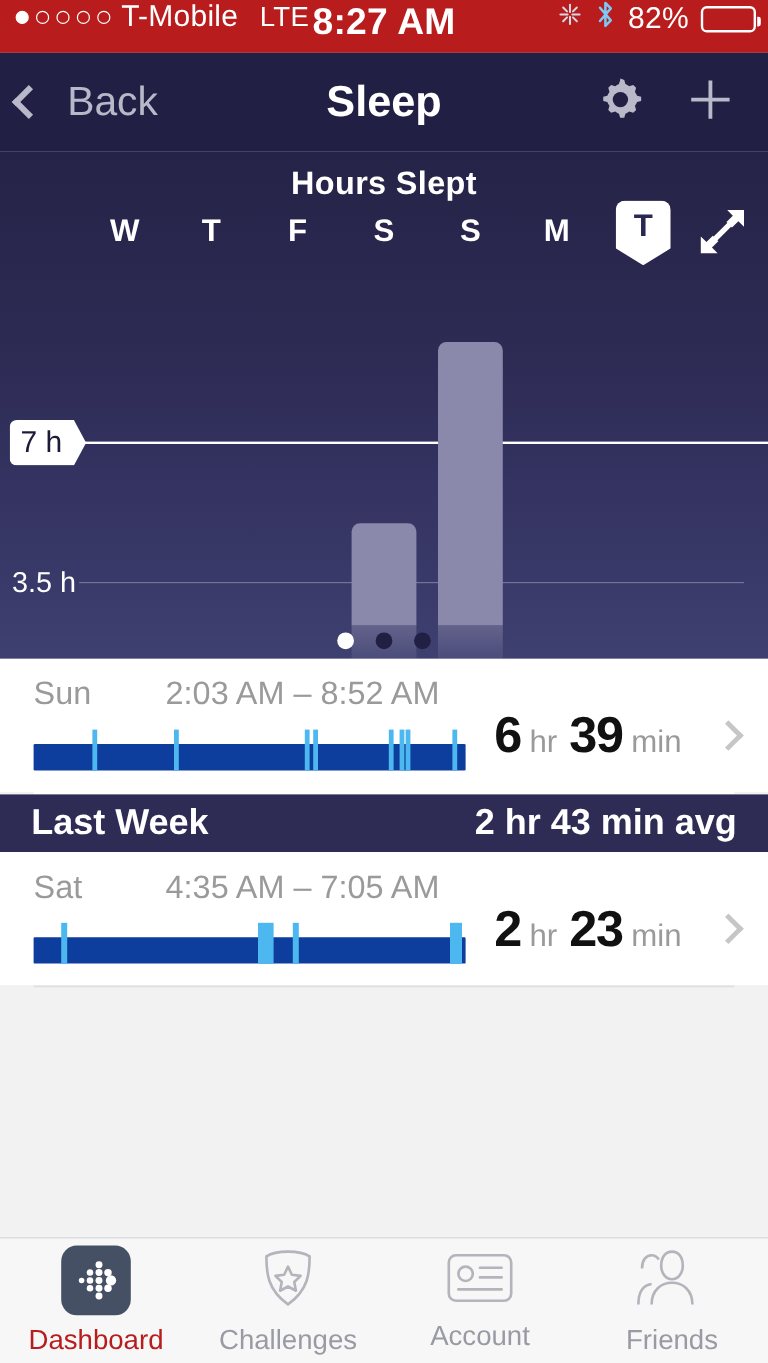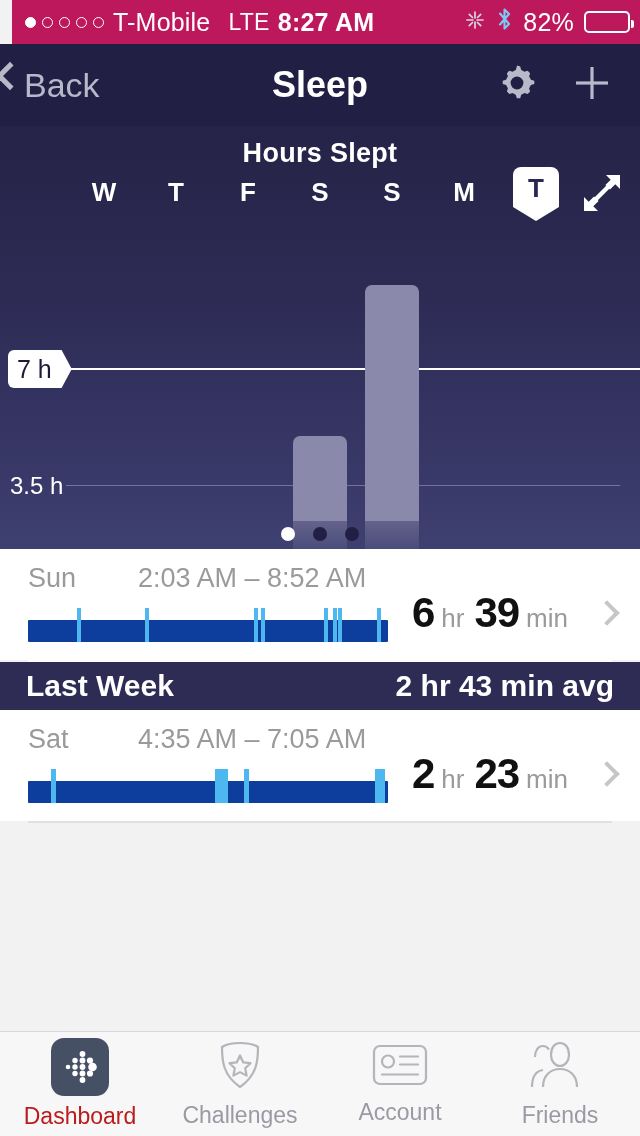--- a/index.html
+++ b/index.html
@@ -6,33 +6,33 @@
   html,body { width:640px; height:1136px; }
   body {
     font-family:"Liberation Sans", sans-serif;
     background:#f2f2f2;
     overflow:hidden;
     position:relative;
   }
 
   
   .statusbar{
-    height:44px; background:#be185d; color:#fff;
-    display:flex; align-items:center; position:relative;
-    font-size:25px; letter-spacing:.2px;margin-left:12px;
+    height:44px; background:#b91c1c; color:#fff;
+    display:flex; align-items:flex-start; position:relative;
+    font-size:25px; letter-spacing:.2px;
   }
   .sb-left{ display:flex; align-items:center; gap:9px; padding-left:13px; }
   .dots{ display:flex; gap:6px; align-items:center; }
   .dot{ width:11px; height:11px; border-radius:50%; border:1.6px solid #fff; }
   .dot.filled{ background:#fff; }
   .carrier{ font-size:25px; }
   .lte{ font-size:23px; margin-left:9px; }
   .sb-center{
     position:absolute; left:0; right:0; text-align:center;
-    font-size:25px; font-weight:bold;
+    font-size:31px; font-weight:bold;
   }
   .sb-right{
     margin-left:auto; display:flex; align-items:center;
     gap:10px; padding-right:10px;
   }
   .pct{ font-size:25px; }
   .batt{
     width:46px; height:22px; border:2px solid #fff; border-radius:5px;
     position:relative; padding:2px;
   }
@@ -40,21 +40,21 @@
     content:''; position:absolute; right:-6px; top:7px;
     width:3px; height:8px; background:#fff; border-radius:0 2px 2px 0;
   }
   .batt-fill{ height:100%; background:#fff; border-radius:2px; }
 
   
   .navbar{
     height:82px; background:#221f45; display:flex; align-items:center;
     position:relative; color:#fff;
   }
-  .back{ display:flex; align-items:flex-start; padding-left:0; gap:0; cursor:pointer; }
+  .back{ display:flex; align-items:center; padding-left:14px; gap:18px; cursor:pointer; }
   .chev-left{
     width:20px; height:20px; border-left:5px solid #b8b8c8;
     border-bottom:5px solid #b8b8c8; transform:rotate(45deg); margin-right:4px;
   }
   .back-label{ font-size:34px; color:#b8b8c8; }
   .nav-title{
     position:absolute; left:0; right:0; text-align:center;
     font-size:36px; font-weight:bold; pointer-events:none;
   }
   .nav-right{ margin-left:auto; display:flex; align-items:center; gap:30px; padding-right:26px; }

